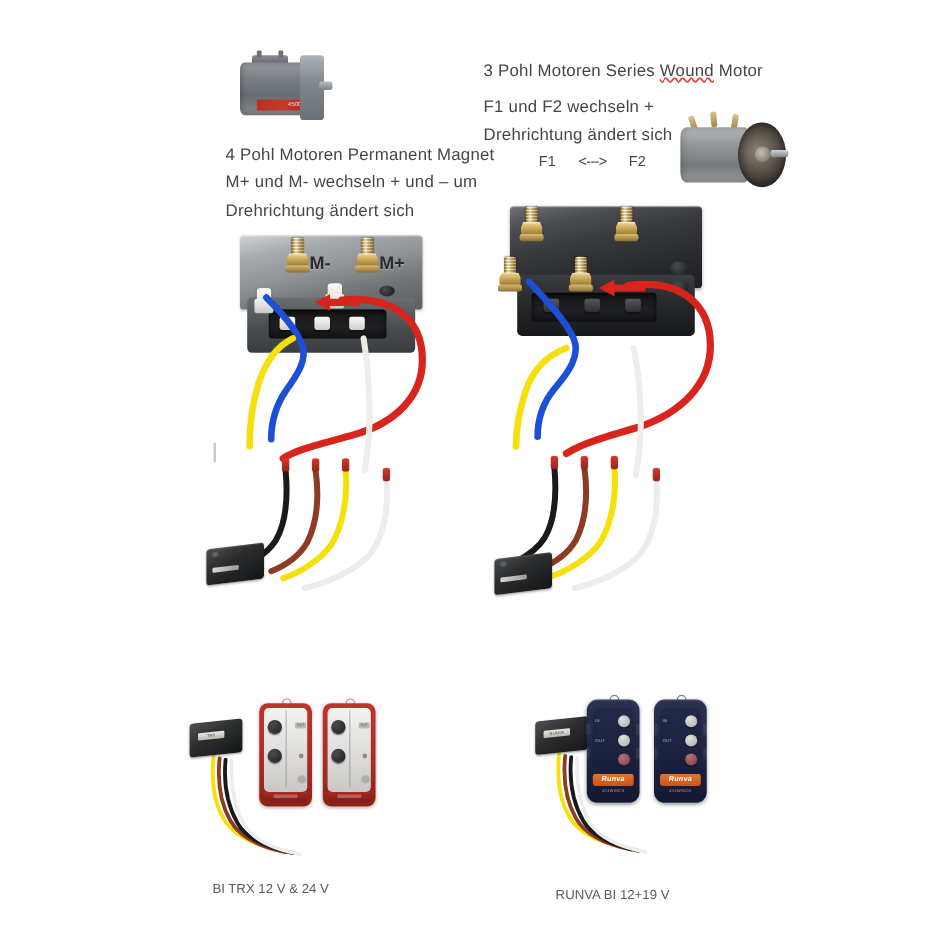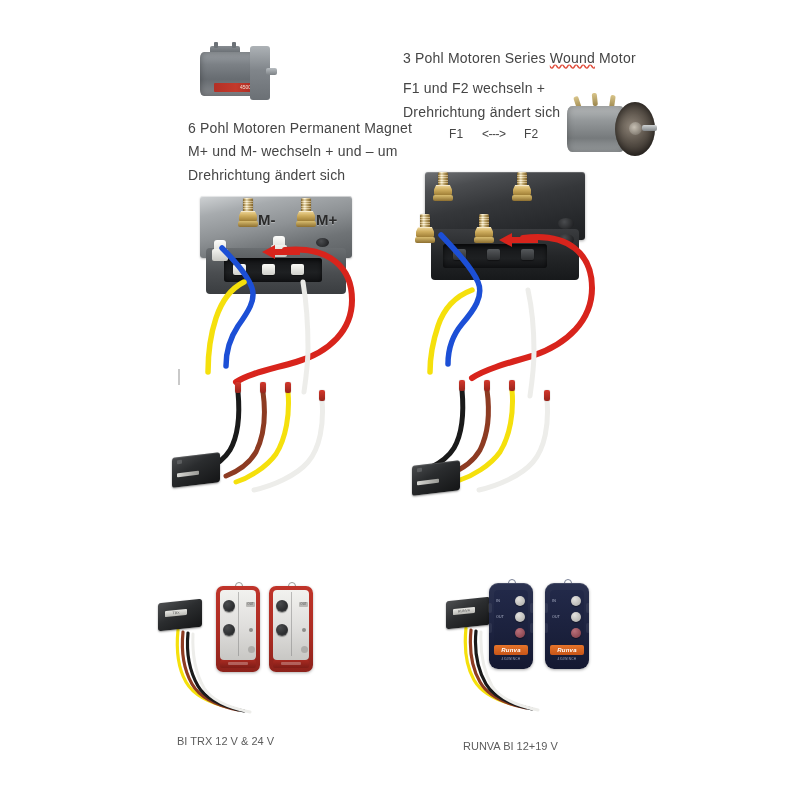--- a/index.html
+++ b/index.html
@@ -173,21 +173,21 @@
   .rv .sub{position:absolute;left:0;right:0;font-size:3.2px;text-align:center;color:#9aa2bb;letter-spacing:.3px;}
   .rv .ring{position:absolute;left:50%;margin-left:-3px;top:-4px;width:6px;height:6px;border-radius:50%;border:1px solid #7b8296;}
 
   .caret{position:absolute;width:2px;height:16px;background:#b7b7b7;opacity:.75;}
 </style>
 </head>
 <body>
 
 <div class="canvas">
 
-  <div class="txt" style="left:188px;top:120px;">6 Pohl Motoren Permanent Magnet</div>
+  <div class="txt" style="left:188px;top:120px;">4 Pohl Motoren Permanent Magnet</div>
   <div class="txt" style="left:188px;top:143px;">M+ und M- wechseln + und – um</div>
   <div class="txt" style="left:188px;top:167px;">Drehrichtung ändert sich</div>
 
   <div class="txt" style="left:403px;top:50px;">
     <span>3 Pohl Motoren Series </span><span class="spell">Wound</span><span> Motor</span>
   </div>
   <div class="txt" style="left:403px;top:80px;">F1  und F2  wechseln +</div>
   <div class="txt" style="left:403px;top:104px;">Drehrichtung ändert sich</div>
 
   <div class="txt" style="left:449px;top:127px;font-size:12px;">F1</div>

